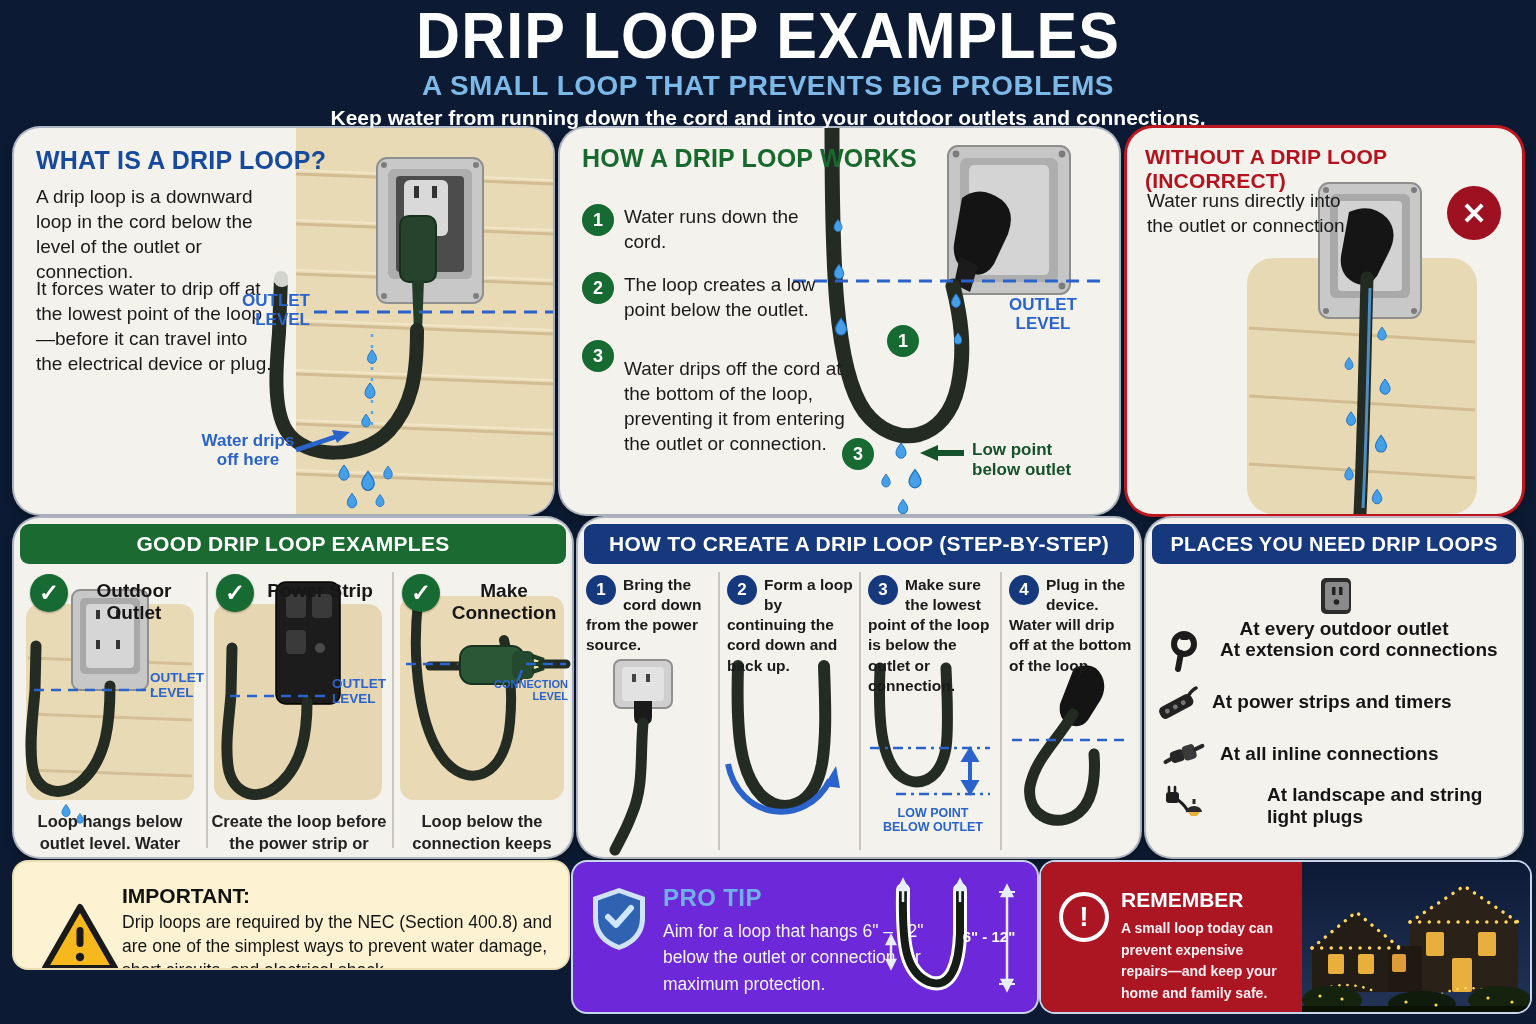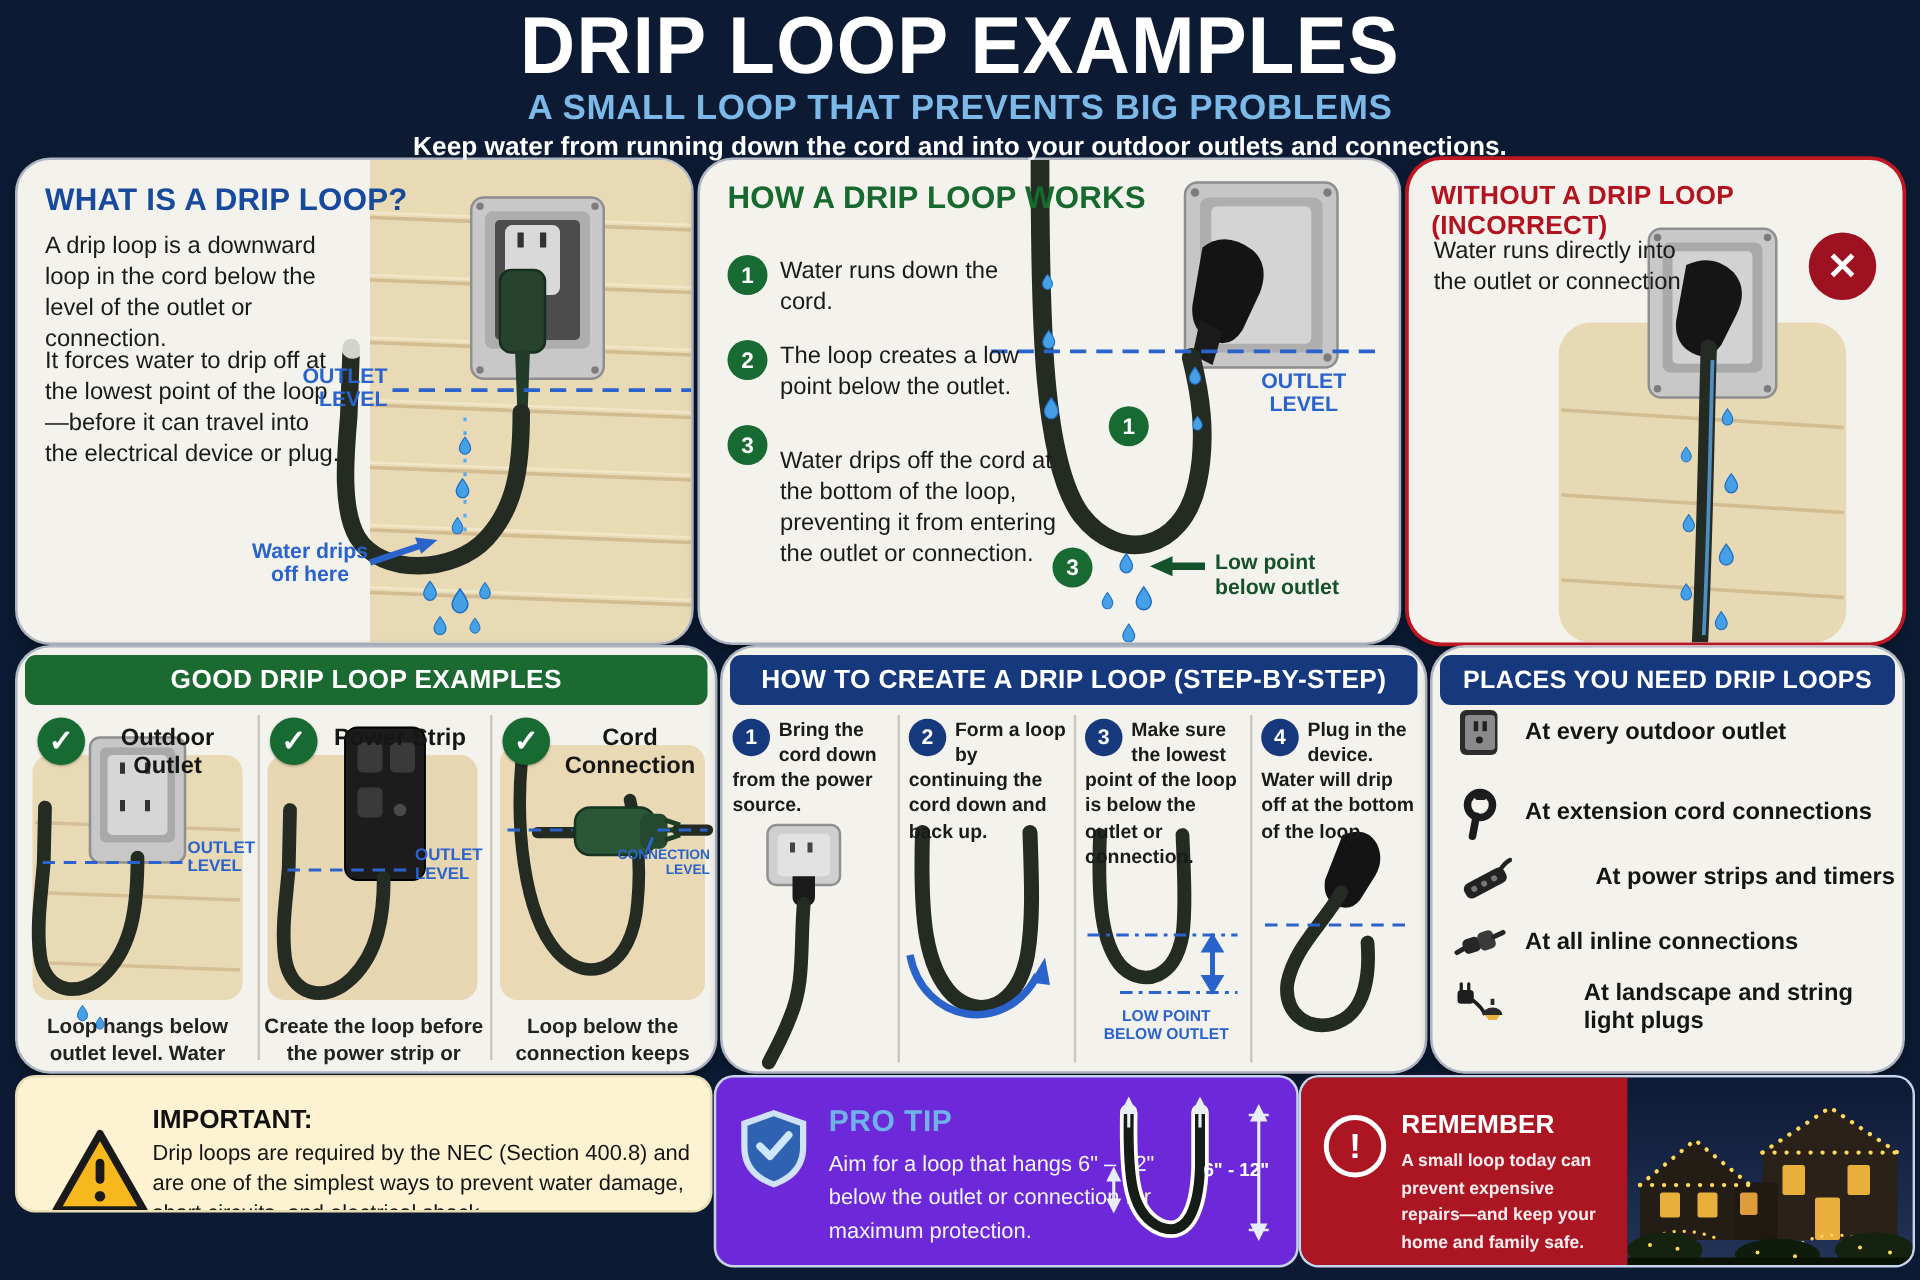--- a/index.html
+++ b/index.html
@@ -261,21 +261,21 @@
       <span>✓</span>
     </div>
   <div class="abs" style="left:56px;top:62px;width:128px;text-align:center;font-size:19px;font-weight:bold;">Outdoor Outlet</div>
   <div class="check" style="left:202px;top:56px;">
       <span>✓</span>
     </div>
   <div class="abs" style="left:242px;top:62px;width:128px;text-align:center;font-size:19px;font-weight:bold;">Power Strip</div>
   <div class="check" style="left:388px;top:56px;">
       <span>✓</span>
     </div>
-  <div class="abs" style="left:428px;top:62px;width:124px;text-align:center;font-size:19px;font-weight:bold;">Cord Connection</div>
+  <div class="abs" style="left:428px;top:62px;width:124px;text-align:center;font-size:19px;font-weight:bold;">Make Connection</div>
 
   <div class="lvl-label" style="left:136px;top:152px;width:56px;font-size:13.5px;text-align:left;">OUTLET LEVEL</div>
   <div class="lvl-label" style="left:318px;top:158px;width:56px;font-size:13.5px;text-align:left;">OUTLET LEVEL</div>
   <div class="lvl-label" style="left:466px;top:160px;width:88px;font-size:11px;text-align:right;">CONNECTION LEVEL</div>
 
   <div class="caption" style="left:6px;top:292px;width:180px;">Loop hangs below outlet level. Water drips off at the bottom.</div>
   <div class="caption" style="left:196px;top:292px;width:178px;">Create the loop before the power strip or timer.</div>
   <div class="caption" style="left:382px;top:292px;width:172px;">Loop below the connection keeps water out.</div>
 </section>
 
@@ -325,41 +325,41 @@
   <div class="abs" style="left:431px;top:57px;width:126px;font-size:15.5px;font-weight:bold;line-height:1.3;color:#1a1a1a;">
     <span class="float-num">4</span>
     <span>Plug in the device. Water will drip off at the bottom of the loop.</span>
   </div>
   <div class="lvl-label" style="left:296px;top:288px;width:118px;font-size:12.5px;text-align:center;">LOW POINT BELOW OUTLET</div>
 </section>
 
 <section class="panel" style="left:1146px;top:518px;width:376px;height:339px;">
   <div class="bar blue" style="font-size:20px;">PLACES YOU NEED DRIP LOOPS</div>
 
-  <div class="place-row" style="left:16px;top:44px;width:350px;">
+  <div class="place-row" style="left:16px;top:56px;width:350px;flex-direction:column;">
     <svg width="44" height="44" viewBox="0 0 44 44" style="position:static;flex:0 0 44px;">
       <rect x="6" y="4" width="30" height="36" rx="5" fill="#2c2c2c"></rect>
       <rect x="10" y="8" width="24" height="28" rx="3" fill="#8a8a8a"></rect>
       <rect x="17" y="13" width="3.5" height="8" fill="#222"></rect>
         <rect x="24" y="13" width="3.5" height="8" fill="#222"></rect>
       <circle cx="21.5" cy="28" r="2.8" fill="#222"></circle>
     </svg>
     <span class="place-text" style="margin-left:14px;">At every outdoor outlet</span>
   </div>
 
   <div class="place-row" style="left:16px;top:108px;width:350px;">
     <svg width="44" height="44" viewBox="0 0 44 44" style="position:static;flex:0 0 44px;">
       <circle cx="22" cy="16" r="10" fill="none" stroke="#1c1c1c" stroke-width="6"></circle>
       <path d="M19 25 L16 41" stroke="#1c1c1c" stroke-width="6" stroke-linecap="round"></path>
       <rect x="18" y="4" width="9" height="8" rx="2" fill="#1c1c1c"></rect>
     </svg>
     <span class="place-text" style="margin-left:14px;">At extension cord connections</span>
   </div>
 
-  <div class="place-row" style="left:20px;top:160px;width:350px;justify-content:space-between;">
+  <div class="place-row" style="left:8px;top:160px;width:350px;">
     <svg width="44" height="44" viewBox="0 0 44 44" style="position:static;flex:0 0 44px;">
       <g transform="rotate(-28 22 26)">
         <rect x="4" y="20" width="36" height="13" rx="5" fill="#222"></rect>
         <circle cx="12" cy="26.5" r="2.4" fill="#777"></circle>
           <circle cx="21" cy="26.5" r="2.4" fill="#777"></circle>
           <circle cx="30" cy="26.5" r="2.4" fill="#777"></circle>
       </g>
       <path d="M34 16 q4 -6 8 -8" stroke="#222" stroke-width="3.5" fill="none" stroke-linecap="round"></path>
     </svg>
     <span class="place-text" style="margin-left:14px;">At power strips and timers</span>

